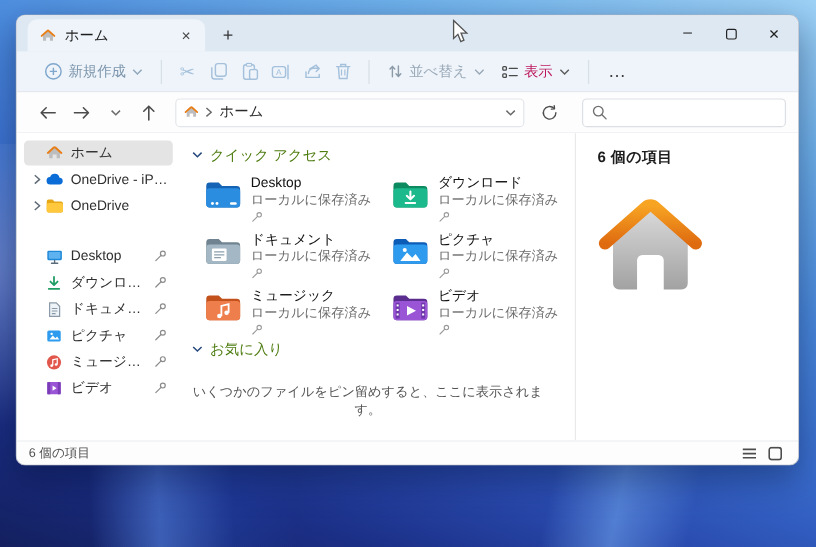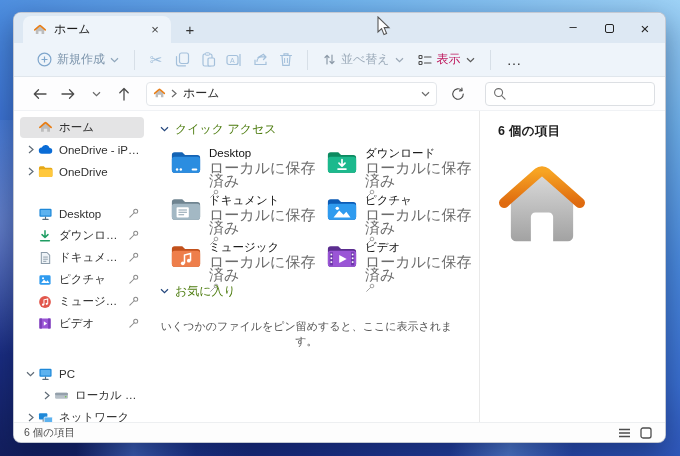--- a/index.html
+++ b/index.html
@@ -14,21 +14,21 @@
   .wp-ribbon1 { position:absolute; left:-40px; bottom:-30px; width:420px; height:160px;
     background:linear-gradient(70deg, transparent 30%, rgba(90,140,235,.55) 42%, rgba(40,80,190,.25) 55%, transparent 66%);
     transform:skewX(-18deg); }
   .wp-ribbon2 { position:absolute; right:-30px; bottom:-40px; width:360px; height:200px;
     background:linear-gradient(115deg, transparent 35%, rgba(120,175,245,.5) 48%, transparent 62%);
     transform:skewX(14deg); }
   .wp-glow { position:absolute; left:-60px; top:120px; width:220px; height:260px;
     background:radial-gradient(ellipse at 20% 40%, rgba(255,255,255,.28), transparent 60%); }
 
   .window {
-    position:absolute; left:13px; top:12px; width:653px; height:431px;
+    position:absolute; left:13px; top:12px; width:653px; height:376px;
     background:#ffffff; border-radius:8px; overflow:hidden;
     border:1px solid rgba(20,40,80,.25);
     box-shadow:0 10px 30px rgba(0,10,40,.4);
     display:flex; flex-direction:column;
   }
 
   
   .tabbar { height:30px; background:#dde8f3; display:flex; align-items:flex-end; position:relative; flex:none; }
   .tab {
     margin-left:9px; width:148px; height:27px; background:#eef4fa;
@@ -88,21 +88,21 @@
   .side-item .pin { width:12px; flex:none; }
   .side-gap { height:20px; }
   .side-indent { margin-left:22px; }
 
   .content { flex:1; min-width:0; padding:8px 6px 0 12px; }
   .section-head { display:flex; align-items:center; gap:6px; font-size:12px; color:#4d7c0f; height:20px; }
   .qa-grid { display:grid; grid-template-columns:156px 156px; column-gap:0; row-gap:7px; margin:8px 0 0 10px; }
   .tile { display:flex; gap:7px; height:40px; }
   .tile .ficon { flex:none; margin-top:2px; }
   .tile .tname { font-size:11.5px; color:#111; line-height:13px; }
-  .tile .tsub { font-size:15px; color:#6c6c6c; line-height:13px; margin-top:1px; }
+  .tile .tsub { font-size:11px; color:#6c6c6c; line-height:13px; margin-top:1px; }
   .tile .tpin { margin-top:2px; display:block; }
   .fav-head { margin-top:0; }
   .fav-empty { font-size:11px; color:#555; text-align:center; margin-top:18px; padding-right:20px; }
 
   .details { width:186px; flex:none; border-left:1px solid #e9e9e9; padding:12px 12px 0 18px; }
   .details-head { font-size:12.5px; color:#1d1d1d; font-weight:bold; letter-spacing:.3px; }
   .big-home { margin-top:22px; margin-left:-4px; }
 
   
   .statusbar { height:20px; flex:none; border-top:1px solid #edeff1; background:#fdfdfd;

